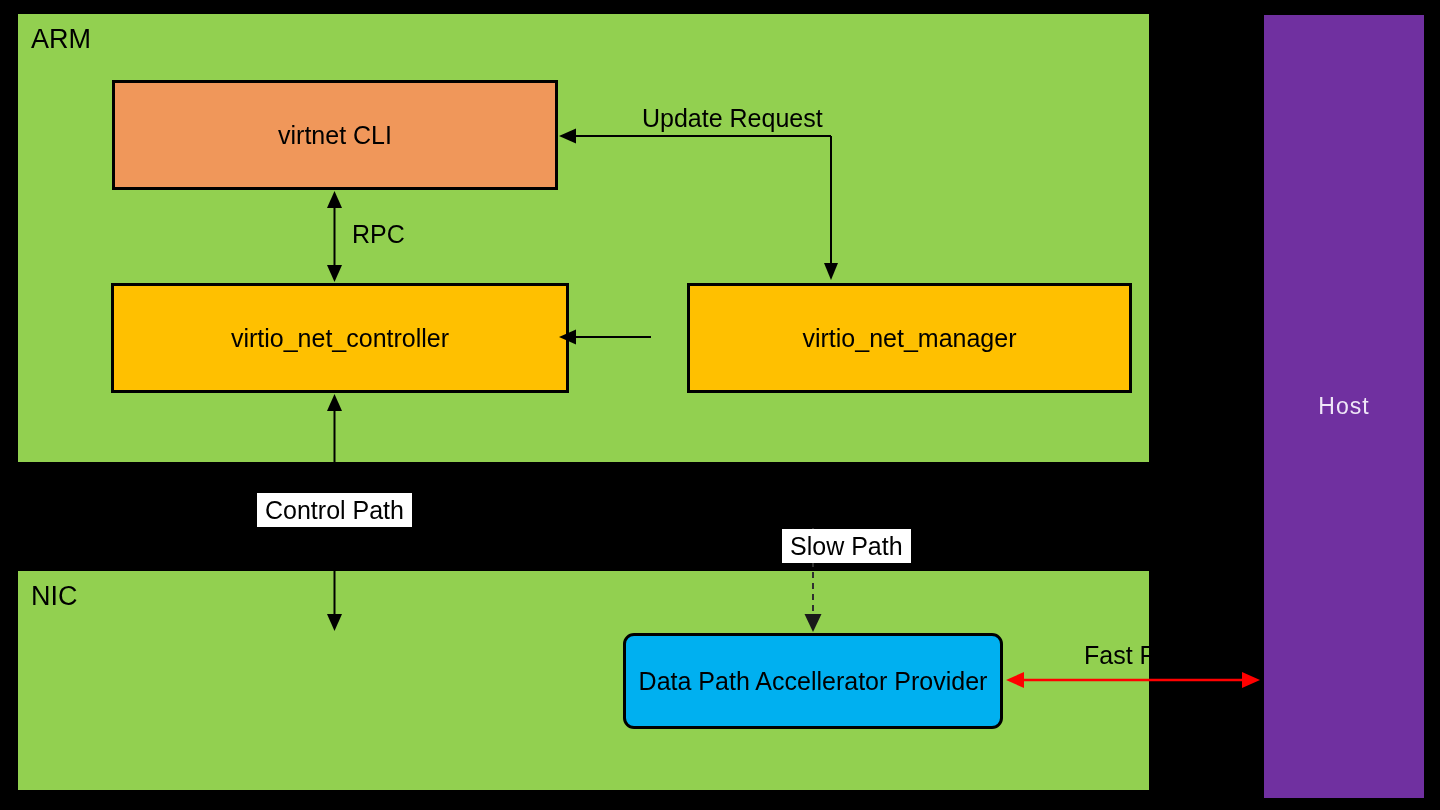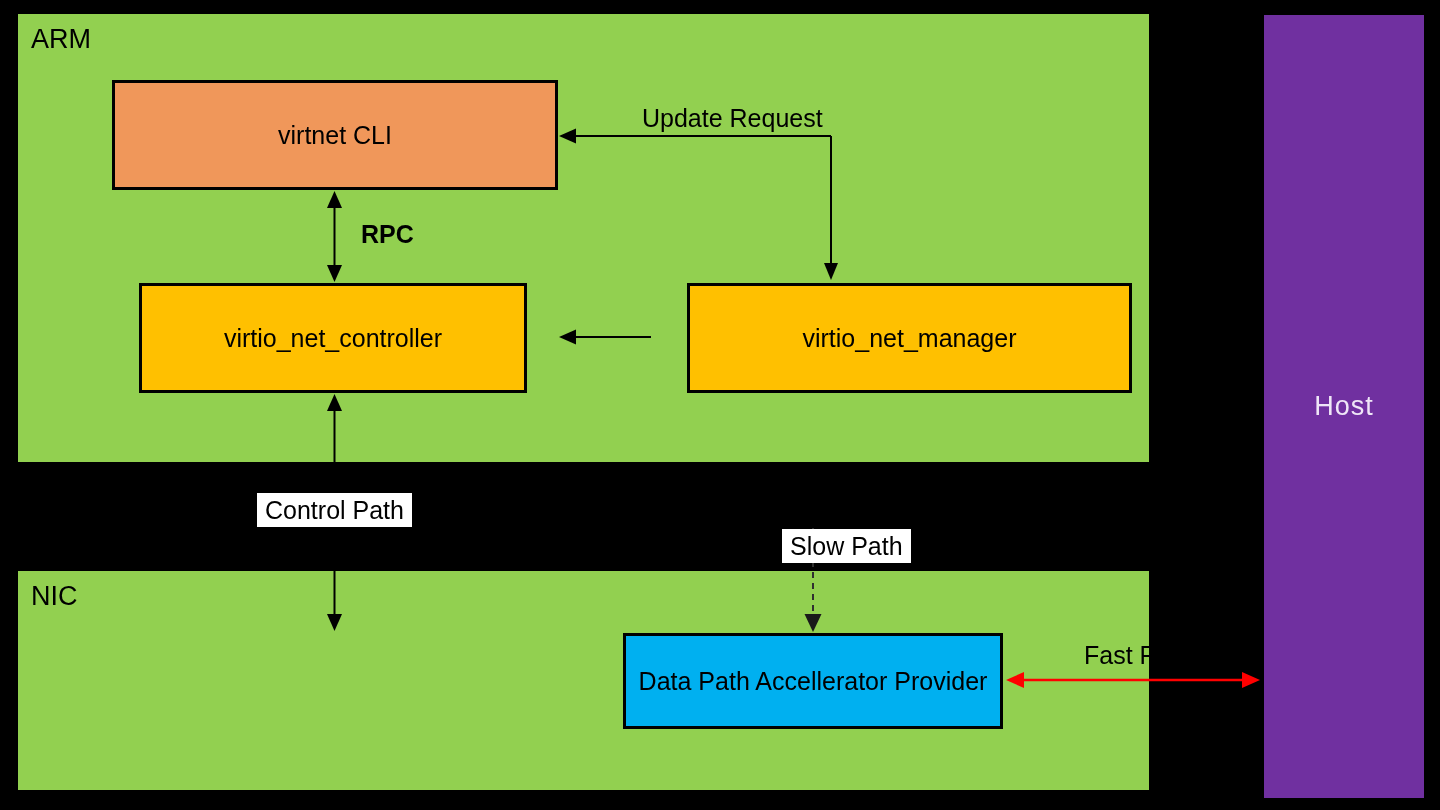--- a/index.html
+++ b/index.html
@@ -23,47 +23,47 @@
     color: #000;
   }
   #region-arm  { left: 18px;   top: 14px;  width: 1131px; height: 448px; }
   #region-nic  { left: 18px;   top: 571px; width: 1131px; height: 219px; }
   #region-host {
     left: 1264px; top: 15px; width: 160px; height: 783px;
     background: #7030A0;
     display: flex; align-items: center; justify-content: center;
   }
   #region-host .host-label {
-    font-size: 27px;
+    font-size: 23px;
     color: #EFE6F7;
     letter-spacing: 1px;
   }
   .node {
     position: absolute;
     box-sizing: border-box;
     border: 3px solid #000;
     display: flex; align-items: center; justify-content: center;
     font-size: 25px;
     color: #000;
     text-align: center;
   }
   #node-virtnet-cli          { left: 112px; top: 80px;  width: 446px; height: 110px; background: #F0975A; justify-content: center; }
-  #node-virtio-net-controller{ left: 111px; top: 283px; width: 388px; height: 110px; background: #FFC000; margin-left: 28px; }
+  #node-virtio-net-controller{ left: 111px; top: 283px; width: 458px; height: 110px; background: #FFC000; }
   #node-virtio-net-manager   { left: 651px; top: 283px; width: 445px; height: 110px; background: #FFC000; margin-left: 36px; }
   #node-nic-firmware         { left: 146px; top: 632px; width: 377px; height: 97px;  background: #00B0F0; border-color: #2F5597; }
-  #node-data-path            { left: 623px; top: 633px; width: 380px; height: 96px;  background: #00B0F0; }
+  #node-data-path            { left: 623px; top: 633px; width: 380px; height: 96px;  background: #00B0F0; border-radius: 11px; }
   .edge-label {
     position: absolute;
     font-size: 25px;
     color: #000;
     white-space: nowrap;
     line-height: 1.2;
   }
   .white-bg { background: #FFFFFF; padding: 2px 8px; }
-  #label-rpc            { left: 361px;  top: 219px; font-weight: bold; }
+  #label-rpc            { left: 352px;  top: 219px; }
   #label-update-request { left: 642px;  top: 103px; }
   #label-control-plane  { left: 257px;  top: 493px; }
   #label-slow-path      { left: 782px;  top: 529px; }
   #label-fast-path      { left: 1084px; top: 640px; }
   svg.arrows {
     position: absolute;
     left: 0; top: 0;
     width: 1440px; height: 810px;
     pointer-events: none;
   }

